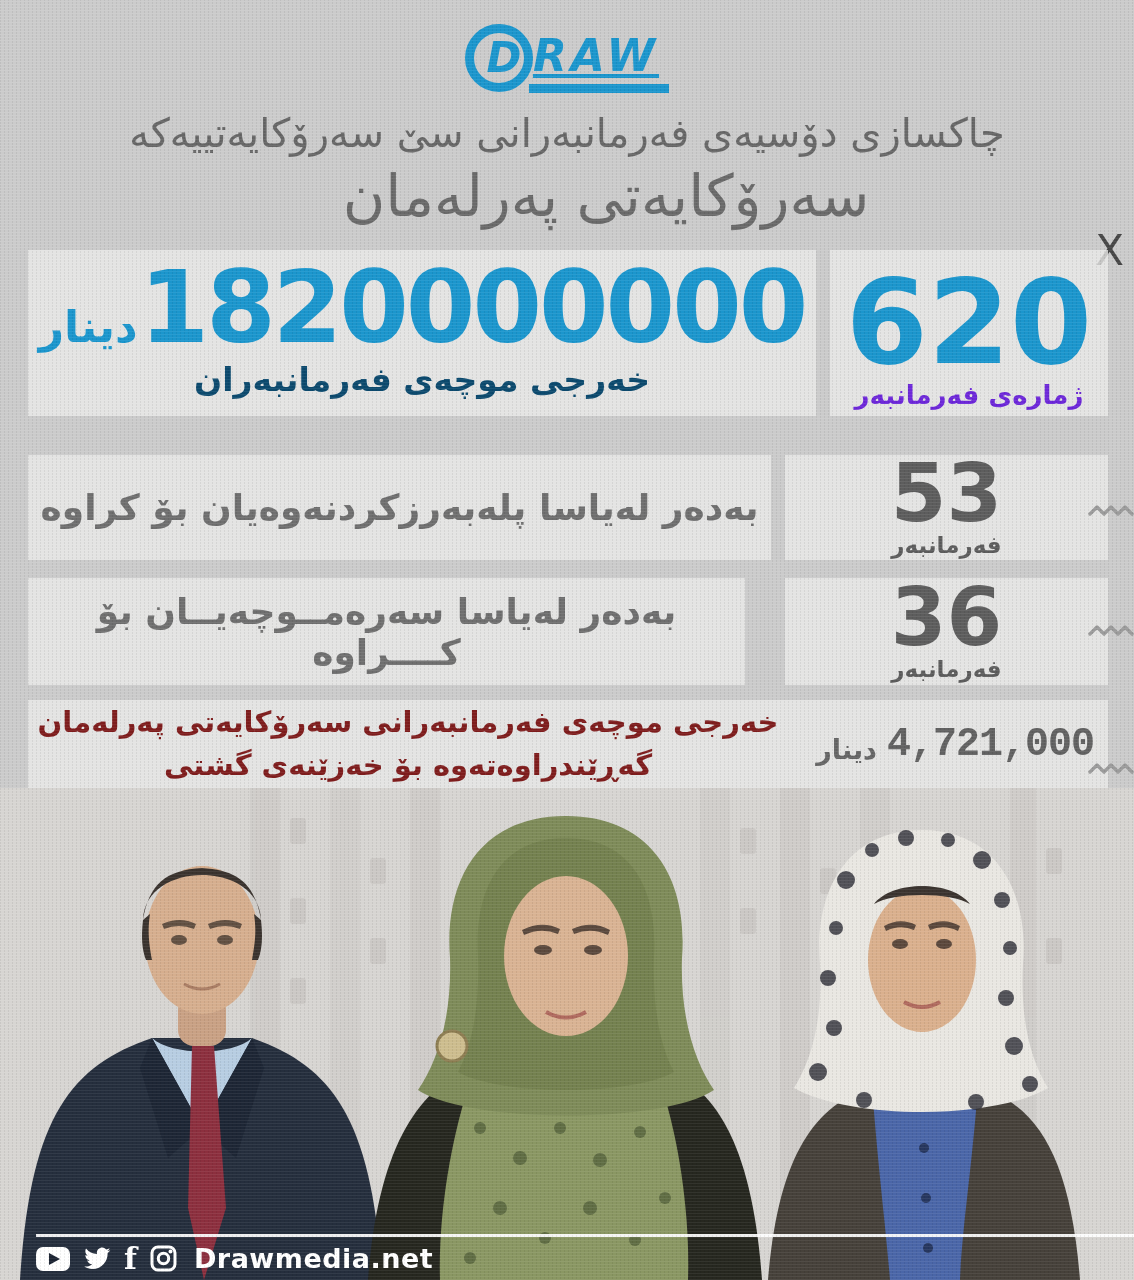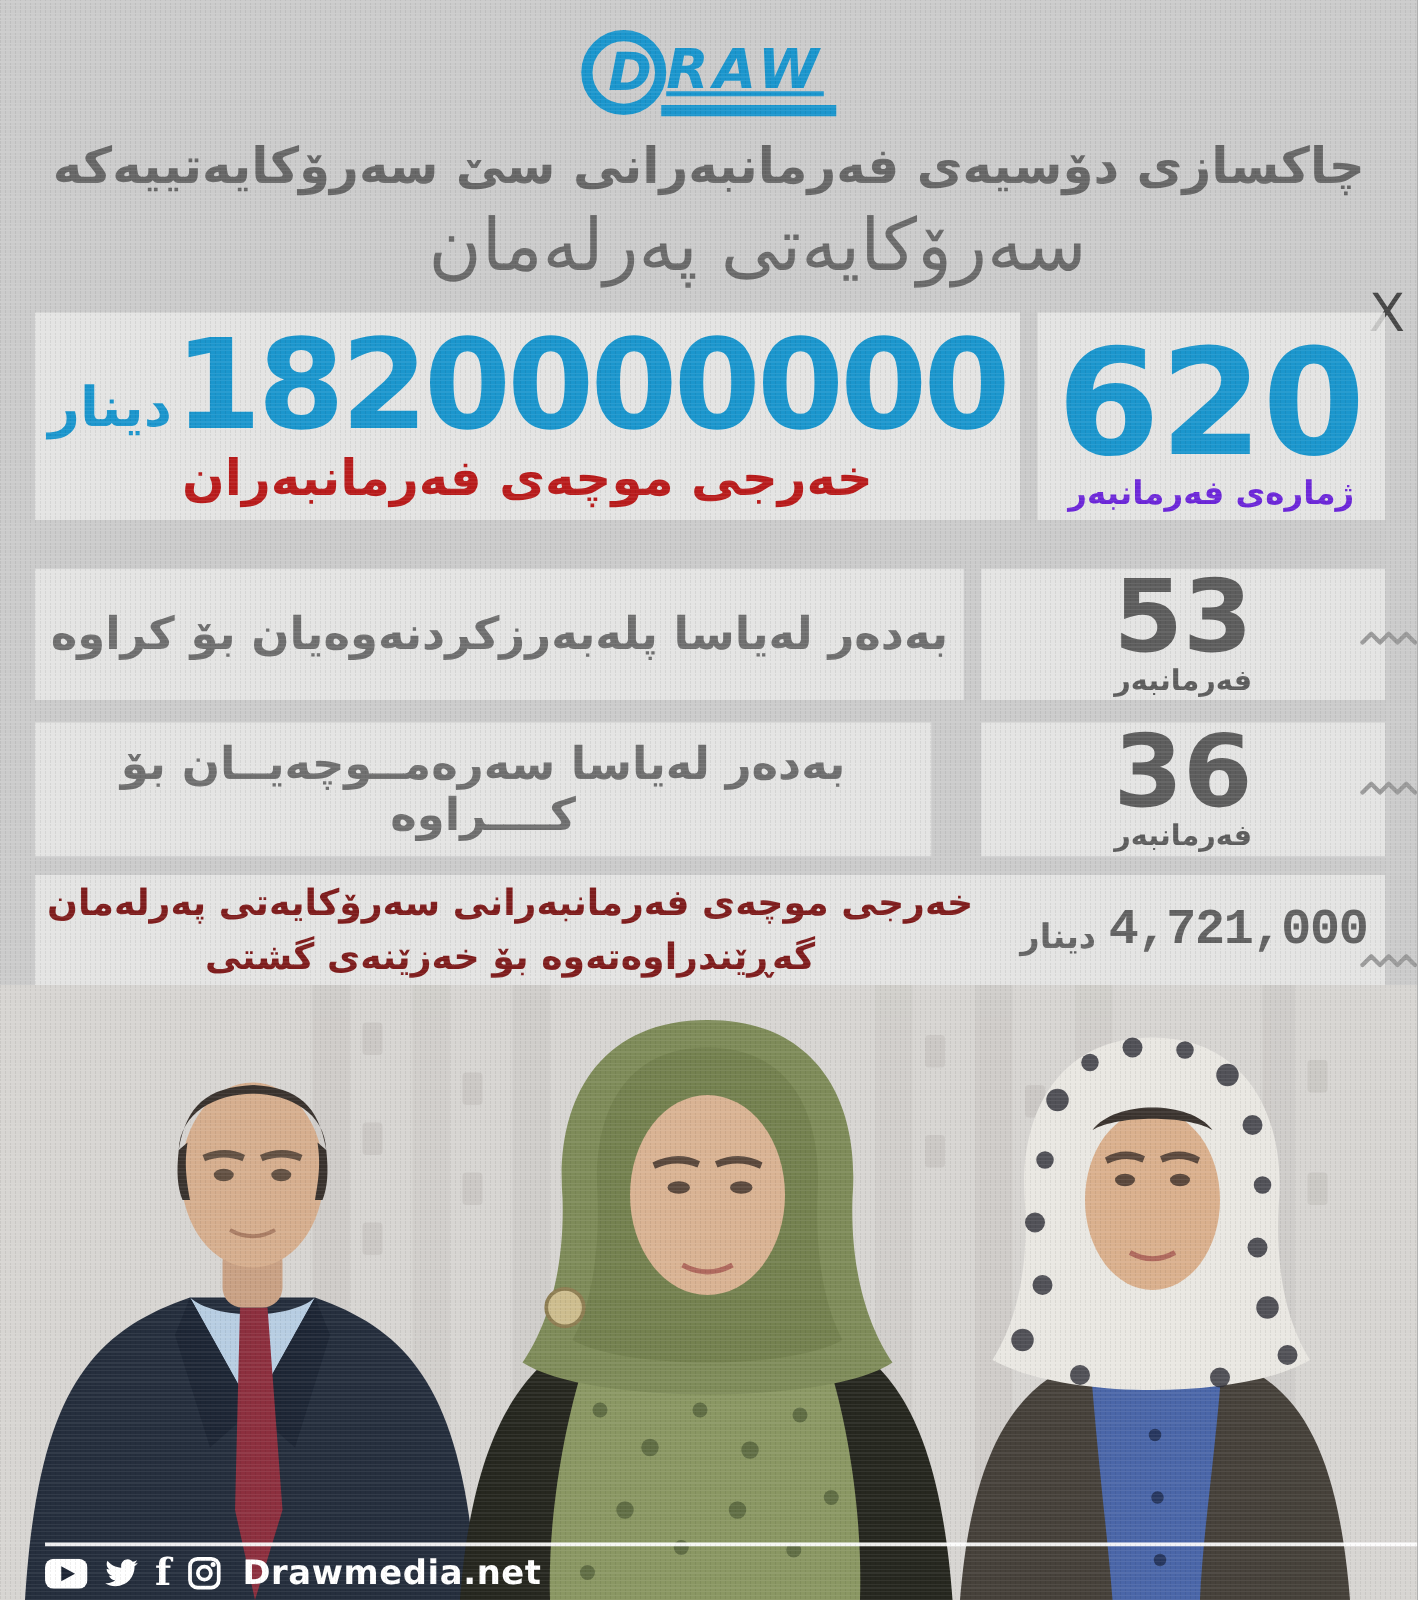--- a/index.html
+++ b/index.html
@@ -15,33 +15,33 @@
   
   .logo-row{position:absolute;top:24px;left:0;width:100%;display:flex;justify-content:center;align-items:flex-start;}
   .logo{display:flex;align-items:flex-start;}
   .logo-ring{width:50px;height:50px;border:9px solid #1b96cd;border-radius:50%;
     display:flex;align-items:center;justify-content:center;position:relative;}
   .logo-d{color:#1b96cd;font-size:42px;font-weight:800;font-style:italic;line-height:1;margin-left:10px;}
   .logo-raw{margin-left:-4px;margin-top:6px;color:#1b96cd;font-size:44px;font-weight:800;font-style:italic;
     letter-spacing:4px;line-height:1;padding:4px 10px 6px 4px;border-bottom:9px solid #1b96cd;text-decoration:underline;}
   
   .headline1{position:absolute;top:110px;left:0;width:100%;text-align:center;direction:rtl;
-    font-size:40px;font-weight:700;color:#676767;}
+    font-size:40px;font-weight:400;color:#676767;}
   .headline2{position:absolute;top:162px;left:0;width:100%;text-align:center;direction:rtl;
     font-size:58px;font-weight:400;color:#6a6a6a;padding-left:39px;}
   
   .panel{background:rgba(234,234,233,.78);}
   .flexrow{display:flex;gap:14px;}
   
   .hero{position:absolute;top:250px;left:28px;width:1080px;height:166px;}
   .hero-left{flex:1;display:flex;flex-direction:column;align-items:center;justify-content:flex-start;padding-top:8px;}
   .amount-line{display:flex;align-items:flex-end;justify-content:center;}
   .amount-unit{color:#1b96cd;font-size:44px;font-weight:700;margin:0 2px 6px 0;}
   .amount{color:#1b96cd;font-size:100px;font-weight:700;line-height:1;letter-spacing:-3px;}
-  .amount-caption{color:#b91c1c;font-size:40px;font-weight:700;direction:rtl;margin-top:2px;}
+  .amount-caption{color:#0c4a6e;font-size:33px;font-weight:700;direction:rtl;margin-top:2px;}
   .hero-right{width:278px;display:flex;flex-direction:column;align-items:center;justify-content:flex-start;padding-top:16px;}
   .count{color:#1b96cd;font-size:118px;font-weight:700;line-height:.95;}
   .count-caption{color:#6d28d9;font-size:26px;font-weight:700;direction:rtl;margin-top:2px;}
   .close-x{position:absolute;top:230px;right:10px;font-size:42px;font-weight:500;color:#474747;line-height:1;cursor:default;}
   
   .row1{position:absolute;top:455px;left:28px;width:1080px;height:105px;}
   .row2{position:absolute;top:578px;left:28px;width:1080px;height:107px;gap:40px;}
   .row-text{flex:1;display:flex;align-items:center;justify-content:center;direction:rtl;
     font-size:36px;font-weight:700;color:#6f6f6f;text-align:center;}
   .row-num{width:323px;display:flex;flex-direction:column;align-items:center;justify-content:center;}

